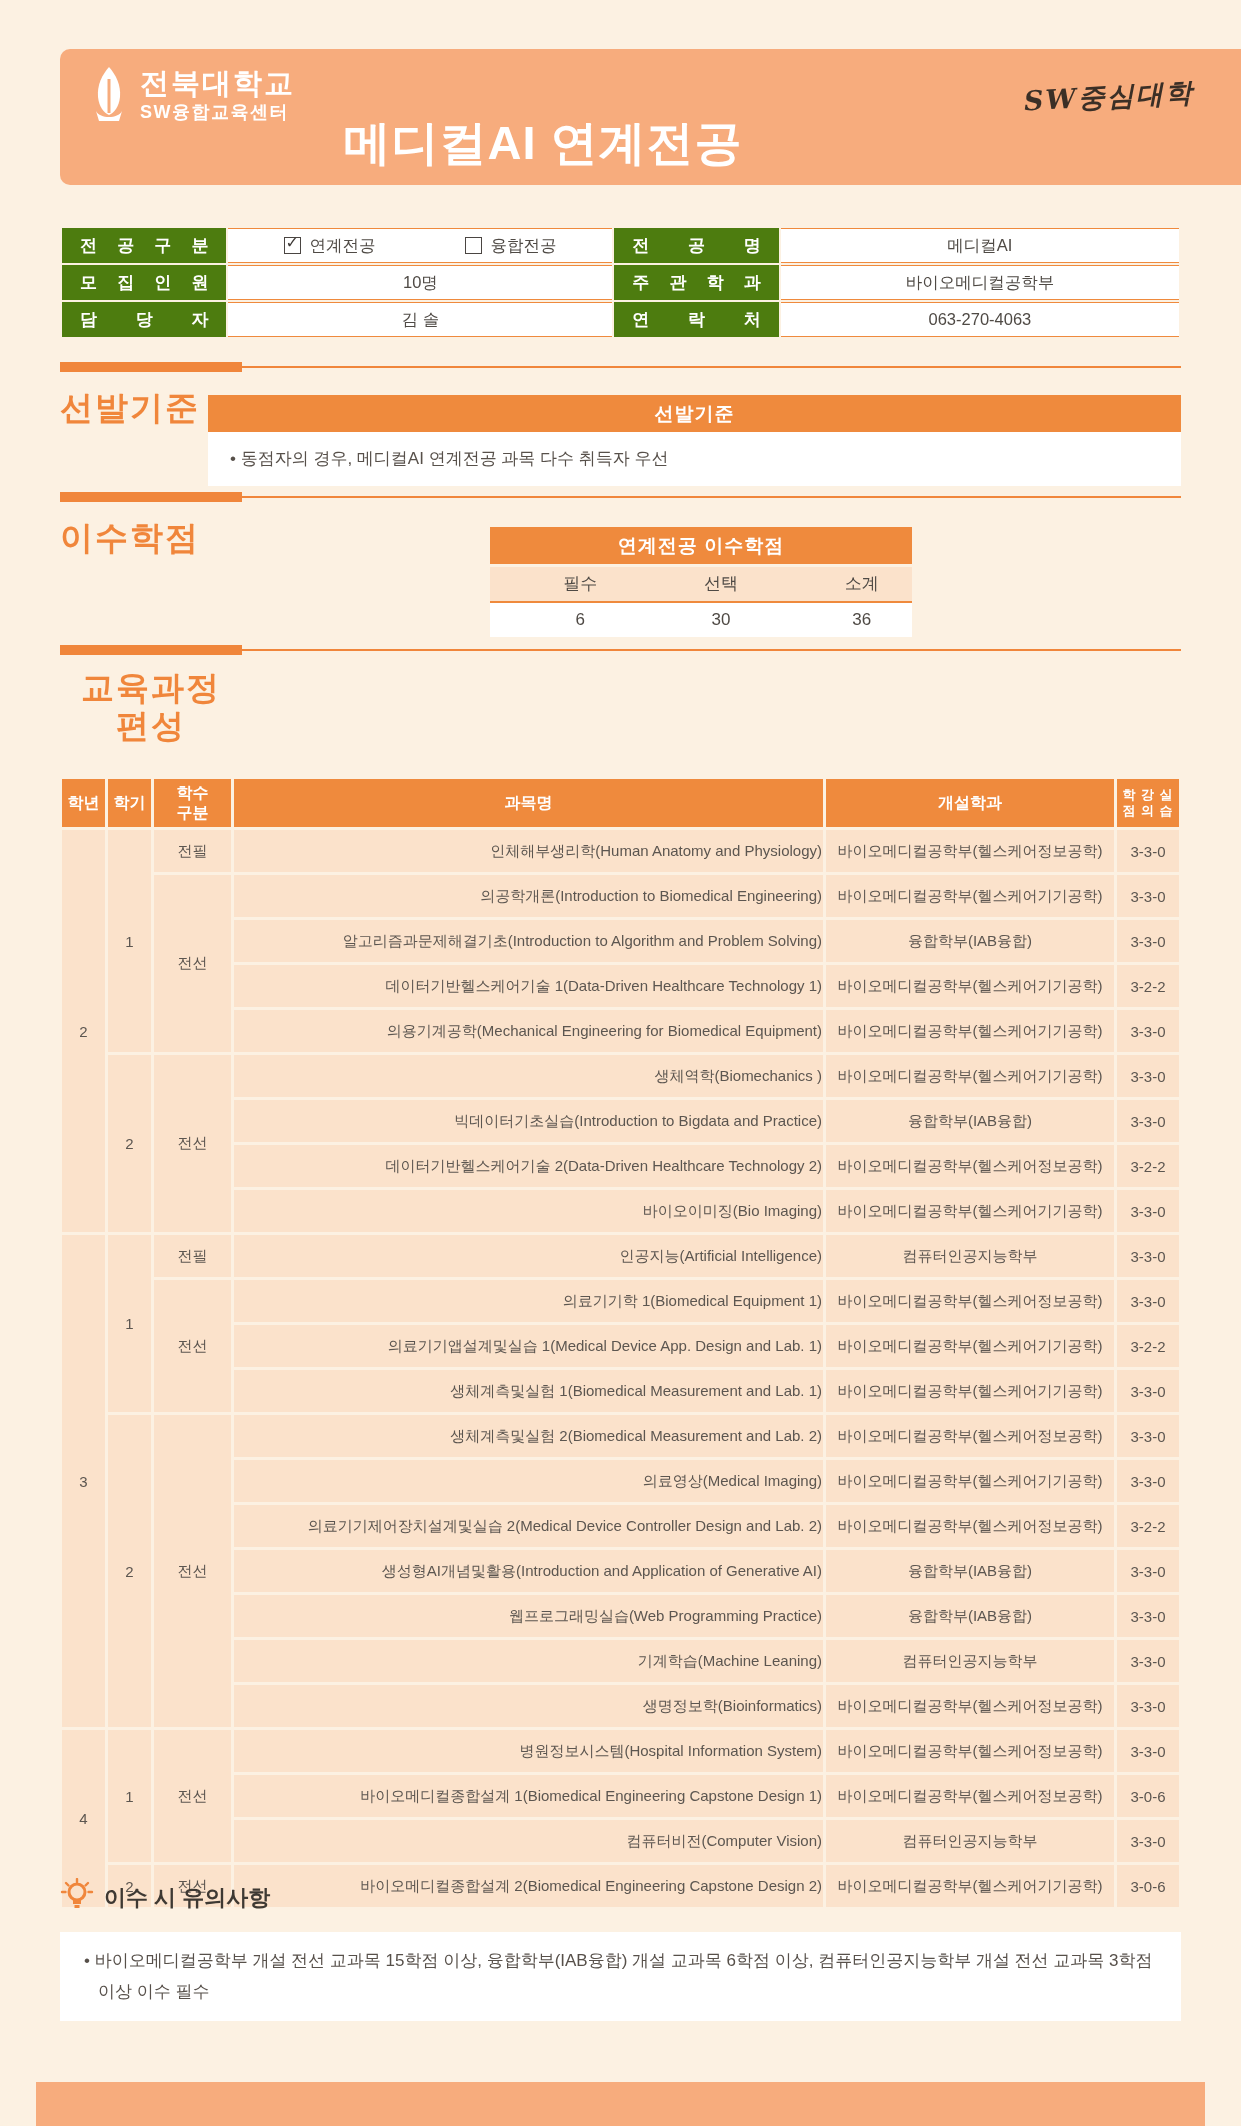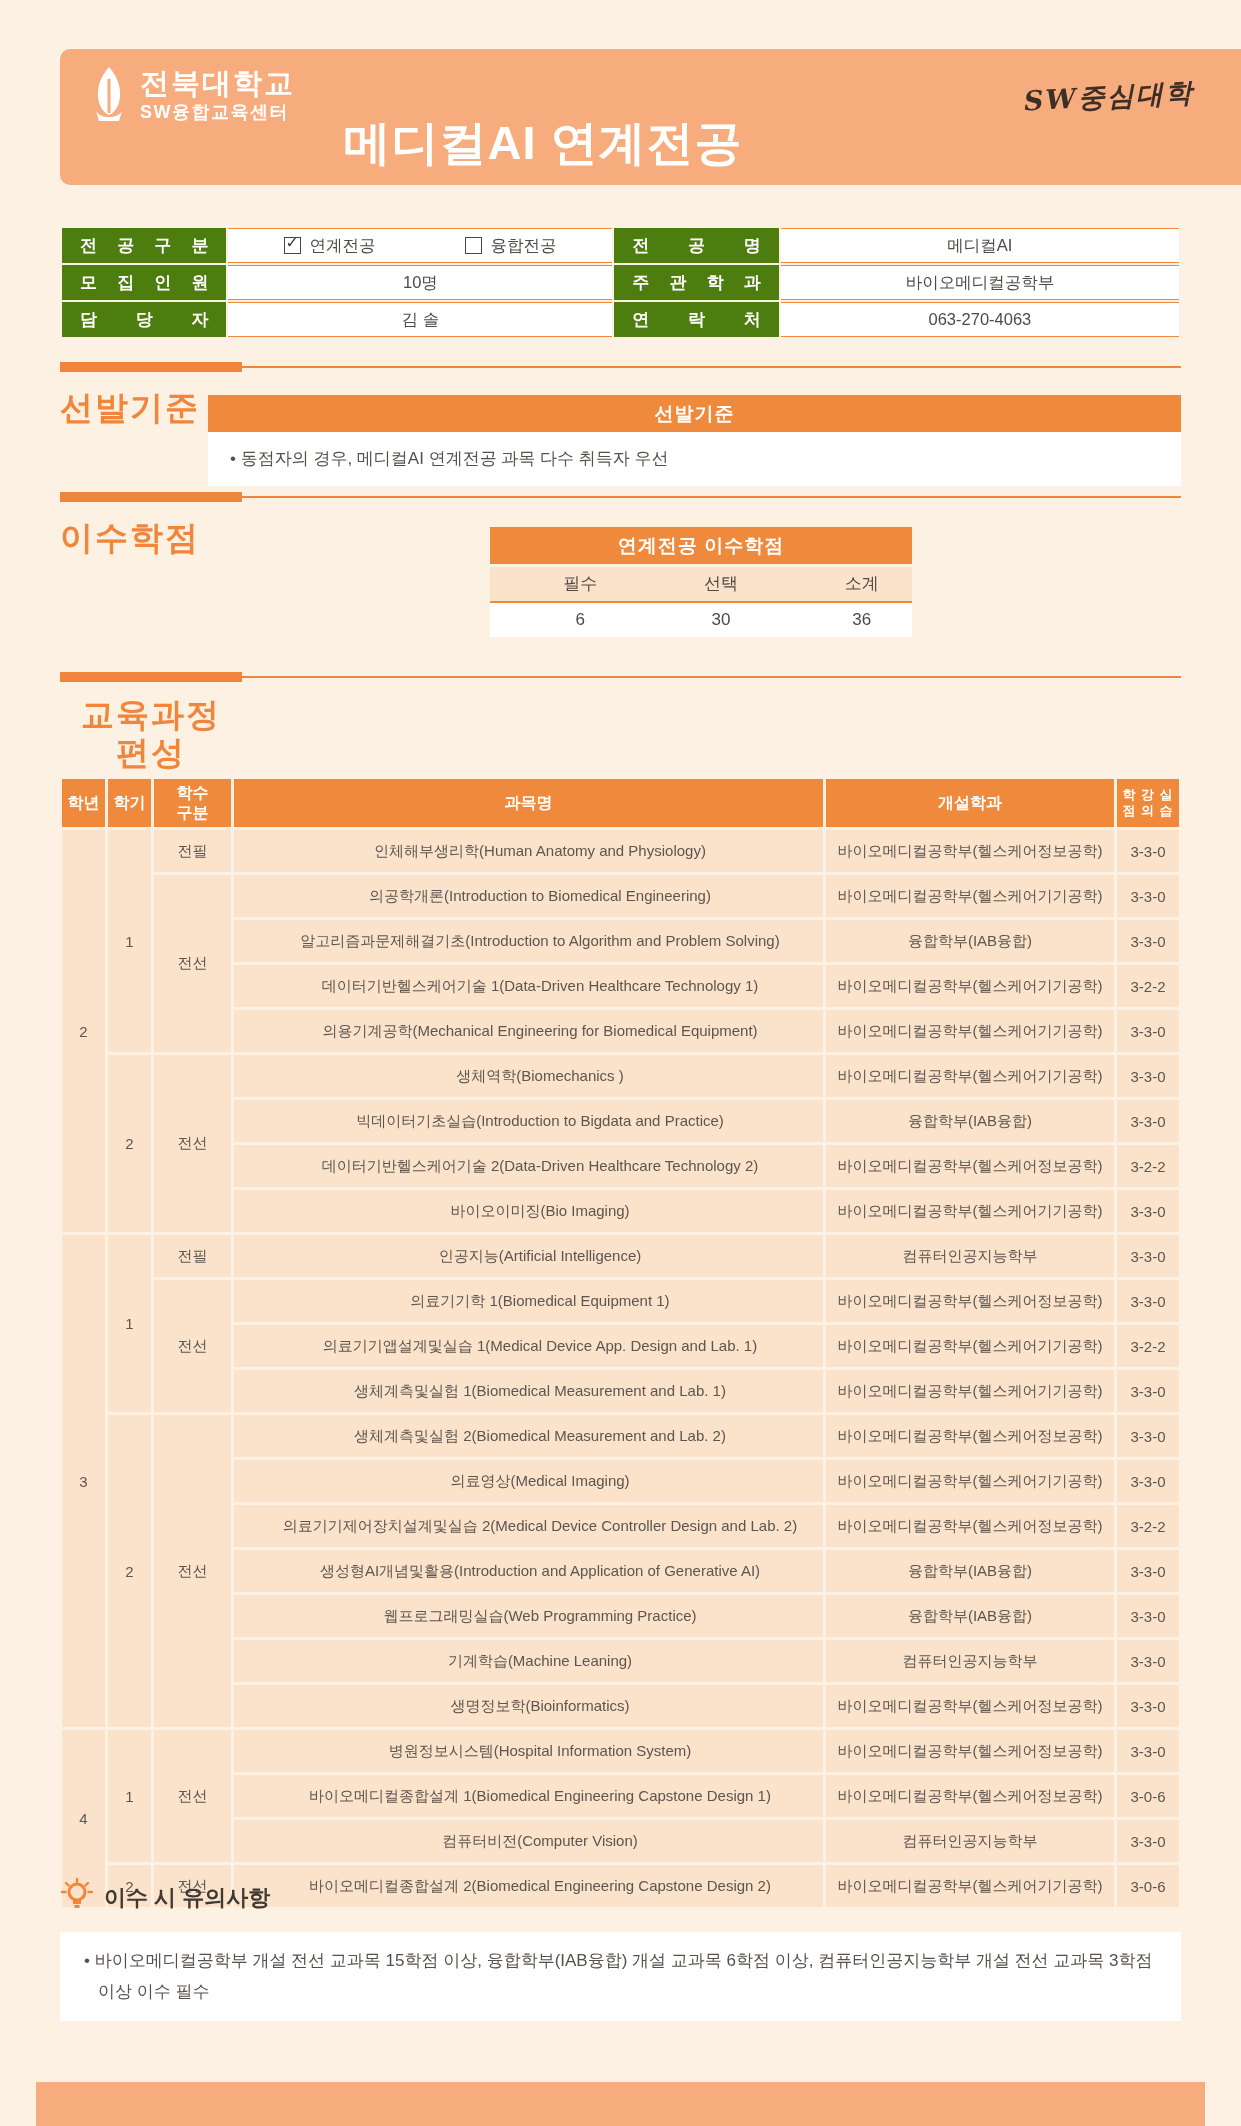--- a/index.html
+++ b/index.html
@@ -53,21 +53,21 @@
   .comp-line.cont { text-indent:0; }
 
   
   .curriculum { position:absolute; left:59px; top:776px; width:1123px;
                 border-collapse:separate; border-spacing:3px; table-layout:fixed; }
   .curriculum th { background:#EF8A3D; color:#fff; font-size:16px; font-weight:bold; height:46px;
                    white-space:pre-line; line-height:1.25; vertical-align:middle; }
   .curriculum th.small { font-size:13px; letter-spacing:1px; }
   .curriculum td { background:#FBE2CB; color:#5C5650; font-size:15px; height:40px;
                    text-align:center; vertical-align:middle; }
-  .curriculum td.c-name { text-align:center; padding-left:24px; }
+  .curriculum td.c-name { text-align:right; padding-left:24px; }
 
   
   .notice { position:absolute; left:60px; top:1878px; width:1121px; }
   .notice-head { display:flex; align-items:center; gap:10px; color:#3E3933; font-size:22px; font-weight:bold; }
   .notice-box { margin-top:14px; background:#fff; color:#57504A; font-size:17px; line-height:1.8;
                 padding:14px 24px; }
   .notice-box .hang { padding-left:14px; text-indent:-14px; }
 
   
   .footer { position:absolute; left:36px; right:36px; bottom:0; height:44px; background:#F7AC7D; }
@@ -155,21 +155,21 @@
         <div>소계</div>
       </div>
       <div class="credit-vals">
         <div>6</div>
         <div>30</div>
         <div>36</div>
       </div>
     </div>
   </div>
 
-  <div class="sec" style="top:672px;">
+  <div class="sec" style="top:645px;">
     <div class="rule"></div>
     <div class="sec-heading center">
       <div>교육과정</div>
       <div>편성</div>
     </div>
   </div>
 
   <table class="curriculum">
     <colgroup>
       <col style="width:43px">

